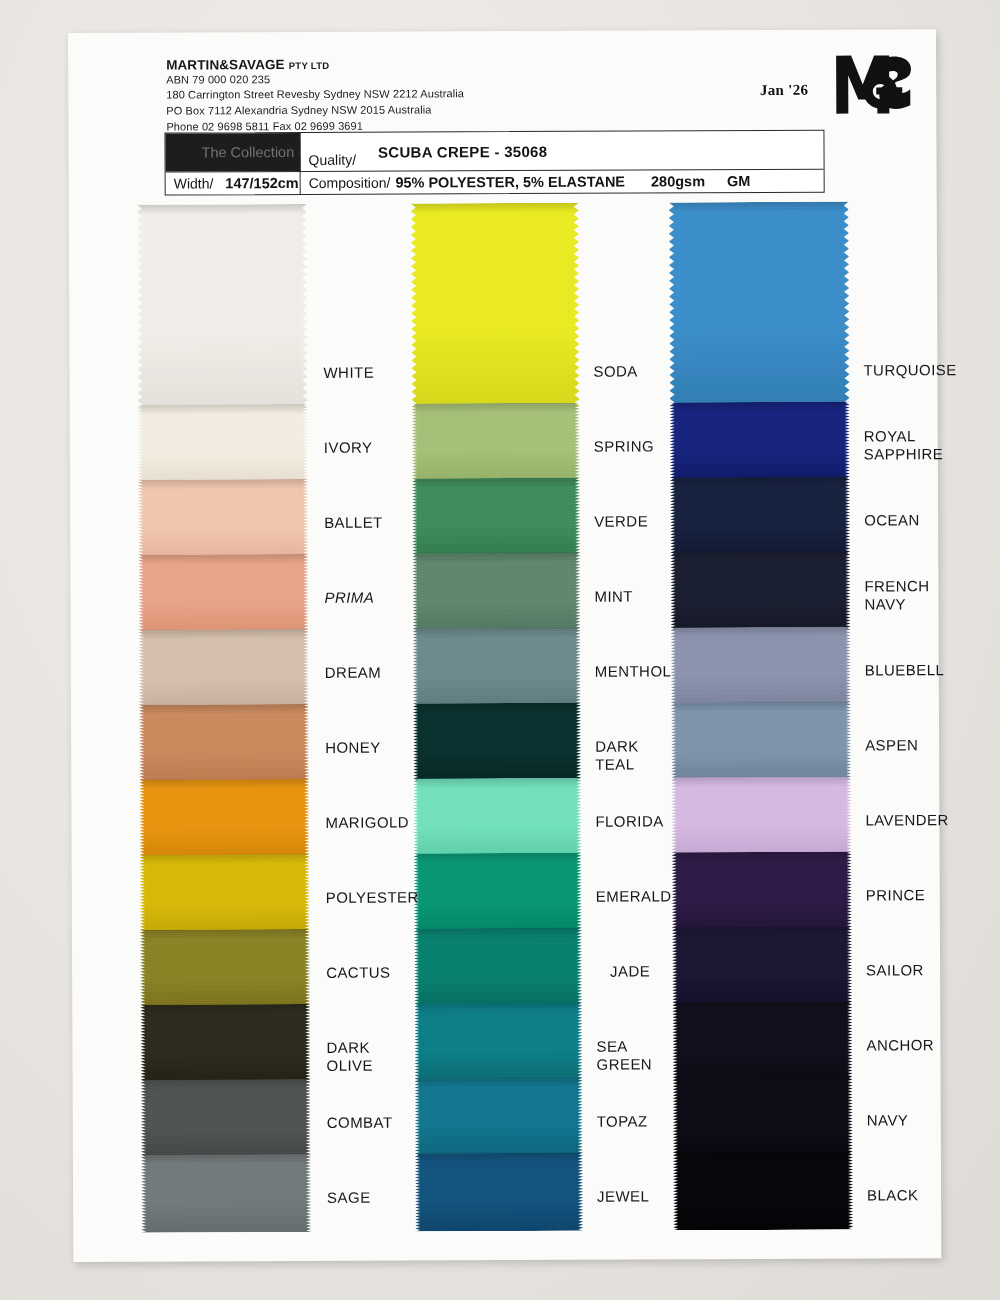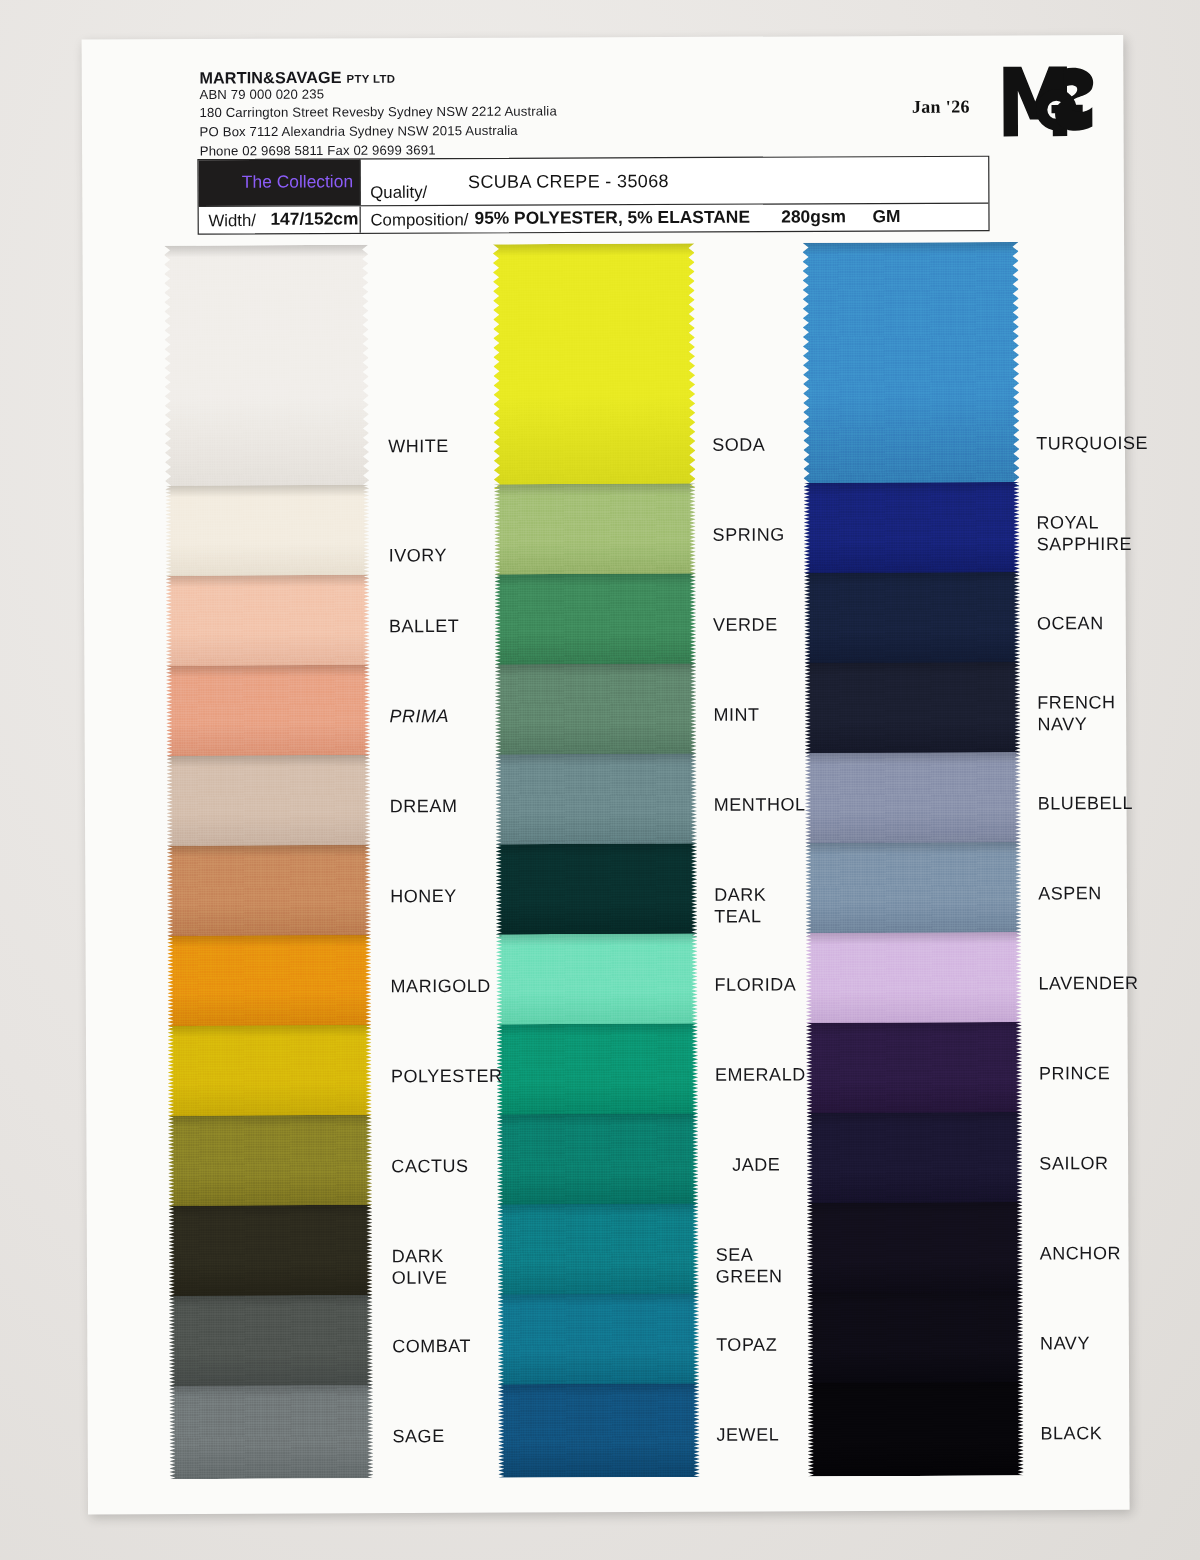--- a/index.html
+++ b/index.html
@@ -51,30 +51,30 @@
   .spec-row:last-child{border-bottom:none;}
   .cell{
     padding:3px 8px;
     font-size:14.5px;
     color:#141414;
     display:flex;align-items:center;
     box-sizing:border-box;
     white-space:nowrap;
   }
   .c-collection{
-    width:135px;background:#1e1c1c;color:#8b5cf6;font-size:14.5px;
+    width:135px;background:#1e1c1c;color:#737373;font-size:14.5px;
     border-right:1.3px solid #2a2a2a;
     padding-left:36px;
   }
   .c-width{width:135px;border-right:1.3px solid #2a2a2a;}
   .c-width .lbl{font-size:14px;}
   .c-width .val{font-weight:bold;margin-left:12px;font-size:14.5px;}
   .c-quality{flex:1;}
   .c-quality .lbl{font-size:14px;margin-top:16px;}
-  .c-quality .val{font-weight:normal;margin-left:34px;letter-spacing:.3px;font-size:15px;}
+  .c-quality .val{font-weight:bold;margin-left:22px;letter-spacing:.3px;font-size:15px;}
   .c-comp{flex:1;}
   .c-comp .lbl{font-size:14px;}
   .c-comp .val{font-weight:bold;margin-left:5px;font-size:14.5px;}
   .c-comp .gsm{font-weight:bold;margin-left:26px;font-size:14.5px;}
   .c-comp .unit{font-weight:bold;margin-left:22px;font-size:14.5px;}
   
   .swatch-col{position:absolute;}
   .swatch{
     position:absolute;
     left:0;
@@ -161,21 +161,21 @@
       <div class="swatch-col" style="left: 68px; top: 0px; width: 170px; height: 1229px;">
         <div class="swatch" style="top: 172px; width: 170px; height: 204px; z-index: 100; background: linear-gradient(rgb(241, 238, 234) 0%, rgb(241, 238, 234) 62%, rgb(228, 224, 218) 100%); clip-path: polygon(0% 0%, 5px 1.92308%, 0% 3.84615%, 5px 5.76923%, 0% 7.69231%, 5px 9.61538%, 0% 11.5385%, 5px 13.4615%, 0% 15.3846%, 5px 17.3077%, 0% 19.2308%, 5px 21.1538%, 0% 23.0769%, 5px 25%, 0% 26.9231%, 5px 28.8462%, 0% 30.7692%, 5px 32.6923%, 0% 34.6154%, 5px 36.5385%, 0% 38.4615%, 5px 40.3846%, 0% 42.3077%, 5px 44.2308%, 0% 46.1538%, 5px 48.0769%, 0% 50%, 5px 51.9231%, 0% 53.8462%, 5px 55.7692%, 0% 57.6923%, 5px 59.6154%, 0% 61.5385%, 5px 63.4615%, 0% 65.3846%, 5px 67.3077%, 0% 69.2308%, 5px 71.1538%, 0% 73.0769%, 5px 75%, 0% 76.9231%, 5px 78.8462%, 0% 80.7692%, 5px 82.6923%, 0% 84.6154%, 5px 86.5385%, 0% 88.4615%, 5px 90.3846%, 0% 92.3077%, 5px 94.2308%, 0% 96.1538%, 5px 98.0769%, 0% 100%, 100% 100%, calc(100% - 5px) 98.0769%, 100% 96.1538%, calc(100% - 5px) 94.2308%, 100% 92.3077%, calc(100% - 5px) 90.3846%, 100% 88.4615%, calc(100% - 5px) 86.5385%, 100% 84.6154%, calc(100% - 5px) 82.6923%, 100% 80.7692%, calc(100% - 5px) 78.8462%, 100% 76.9231%, calc(100% - 5px) 75%, 100% 73.0769%, calc(100% - 5px) 71.1538%, 100% 69.2308%, calc(100% - 5px) 67.3077%, 100% 65.3846%, calc(100% - 5px) 63.4615%, 100% 61.5385%, calc(100% - 5px) 59.6154%, 100% 57.6923%, calc(100% - 5px) 55.7692%, 100% 53.8462%, calc(100% - 5px) 51.9231%, 100% 50%, calc(100% - 5px) 48.0769%, 100% 46.1538%, calc(100% - 5px) 44.2308%, 100% 42.3077%, calc(100% - 5px) 40.3846%, 100% 38.4615%, calc(100% - 5px) 36.5385%, 100% 34.6154%, calc(100% - 5px) 32.6923%, 100% 30.7692%, calc(100% - 5px) 28.8462%, 100% 26.9231%, calc(100% - 5px) 25%, 100% 23.0769%, calc(100% - 5px) 21.1538%, 100% 19.2308%, calc(100% - 5px) 17.3077%, 100% 15.3846%, calc(100% - 5px) 13.4615%, 100% 11.5385%, calc(100% - 5px) 9.61538%, 100% 7.69231%, calc(100% - 5px) 5.76923%, 100% 3.84615%, calc(100% - 5px) 1.92308%, 100% 0%);">
           <div class="grain"></div>
           <div class="topshade"></div>
         </div>
         <div class="label" style="left: 186px; top: 332px; z-index: 400;">WHITE</div>
         <div class="swatch" style="top: 372px; width: 170px; height: 78px; z-index: 101; background: linear-gradient(rgb(243, 236, 224) 0%, rgb(243, 236, 224) 62%, rgb(230, 222, 206) 100%); clip-path: polygon(0% 0%, 5px 1.92308%, 0% 3.84615%, 5px 5.76923%, 0% 7.69231%, 5px 9.61538%, 0% 11.5385%, 5px 13.4615%, 0% 15.3846%, 5px 17.3077%, 0% 19.2308%, 5px 21.1538%, 0% 23.0769%, 5px 25%, 0% 26.9231%, 5px 28.8462%, 0% 30.7692%, 5px 32.6923%, 0% 34.6154%, 5px 36.5385%, 0% 38.4615%, 5px 40.3846%, 0% 42.3077%, 5px 44.2308%, 0% 46.1538%, 5px 48.0769%, 0% 50%, 5px 51.9231%, 0% 53.8462%, 5px 55.7692%, 0% 57.6923%, 5px 59.6154%, 0% 61.5385%, 5px 63.4615%, 0% 65.3846%, 5px 67.3077%, 0% 69.2308%, 5px 71.1538%, 0% 73.0769%, 5px 75%, 0% 76.9231%, 5px 78.8462%, 0% 80.7692%, 5px 82.6923%, 0% 84.6154%, 5px 86.5385%, 0% 88.4615%, 5px 90.3846%, 0% 92.3077%, 5px 94.2308%, 0% 96.1538%, 5px 98.0769%, 0% 100%, 100% 100%, calc(100% - 5px) 98.0769%, 100% 96.1538%, calc(100% - 5px) 94.2308%, 100% 92.3077%, calc(100% - 5px) 90.3846%, 100% 88.4615%, calc(100% - 5px) 86.5385%, 100% 84.6154%, calc(100% - 5px) 82.6923%, 100% 80.7692%, calc(100% - 5px) 78.8462%, 100% 76.9231%, calc(100% - 5px) 75%, 100% 73.0769%, calc(100% - 5px) 71.1538%, 100% 69.2308%, calc(100% - 5px) 67.3077%, 100% 65.3846%, calc(100% - 5px) 63.4615%, 100% 61.5385%, calc(100% - 5px) 59.6154%, 100% 57.6923%, calc(100% - 5px) 55.7692%, 100% 53.8462%, calc(100% - 5px) 51.9231%, 100% 50%, calc(100% - 5px) 48.0769%, 100% 46.1538%, calc(100% - 5px) 44.2308%, 100% 42.3077%, calc(100% - 5px) 40.3846%, 100% 38.4615%, calc(100% - 5px) 36.5385%, 100% 34.6154%, calc(100% - 5px) 32.6923%, 100% 30.7692%, calc(100% - 5px) 28.8462%, 100% 26.9231%, calc(100% - 5px) 25%, 100% 23.0769%, calc(100% - 5px) 21.1538%, 100% 19.2308%, calc(100% - 5px) 17.3077%, 100% 15.3846%, calc(100% - 5px) 13.4615%, 100% 11.5385%, calc(100% - 5px) 9.61538%, 100% 7.69231%, calc(100% - 5px) 5.76923%, 100% 3.84615%, calc(100% - 5px) 1.92308%, 100% 0%);">
           <div class="grain"></div>
           <div class="topshade"></div>
         </div>
-        <div class="label" style="left: 186px; top: 407px; z-index: 400; margin-top: 16px;">IVORY</div>
+        <div class="label" style="left: 186px; top: 407px; z-index: 400;">IVORY</div>
         <div class="swatch" style="top: 447px; width: 170px; height: 78px; z-index: 102; background: linear-gradient(rgb(243, 197, 173) 0%, rgb(243, 197, 173) 62%, rgb(229, 180, 156) 100%); clip-path: polygon(0% 0%, 5px 1.92308%, 0% 3.84615%, 5px 5.76923%, 0% 7.69231%, 5px 9.61538%, 0% 11.5385%, 5px 13.4615%, 0% 15.3846%, 5px 17.3077%, 0% 19.2308%, 5px 21.1538%, 0% 23.0769%, 5px 25%, 0% 26.9231%, 5px 28.8462%, 0% 30.7692%, 5px 32.6923%, 0% 34.6154%, 5px 36.5385%, 0% 38.4615%, 5px 40.3846%, 0% 42.3077%, 5px 44.2308%, 0% 46.1538%, 5px 48.0769%, 0% 50%, 5px 51.9231%, 0% 53.8462%, 5px 55.7692%, 0% 57.6923%, 5px 59.6154%, 0% 61.5385%, 5px 63.4615%, 0% 65.3846%, 5px 67.3077%, 0% 69.2308%, 5px 71.1538%, 0% 73.0769%, 5px 75%, 0% 76.9231%, 5px 78.8462%, 0% 80.7692%, 5px 82.6923%, 0% 84.6154%, 5px 86.5385%, 0% 88.4615%, 5px 90.3846%, 0% 92.3077%, 5px 94.2308%, 0% 96.1538%, 5px 98.0769%, 0% 100%, 100% 100%, calc(100% - 5px) 98.0769%, 100% 96.1538%, calc(100% - 5px) 94.2308%, 100% 92.3077%, calc(100% - 5px) 90.3846%, 100% 88.4615%, calc(100% - 5px) 86.5385%, 100% 84.6154%, calc(100% - 5px) 82.6923%, 100% 80.7692%, calc(100% - 5px) 78.8462%, 100% 76.9231%, calc(100% - 5px) 75%, 100% 73.0769%, calc(100% - 5px) 71.1538%, 100% 69.2308%, calc(100% - 5px) 67.3077%, 100% 65.3846%, calc(100% - 5px) 63.4615%, 100% 61.5385%, calc(100% - 5px) 59.6154%, 100% 57.6923%, calc(100% - 5px) 55.7692%, 100% 53.8462%, calc(100% - 5px) 51.9231%, 100% 50%, calc(100% - 5px) 48.0769%, 100% 46.1538%, calc(100% - 5px) 44.2308%, 100% 42.3077%, calc(100% - 5px) 40.3846%, 100% 38.4615%, calc(100% - 5px) 36.5385%, 100% 34.6154%, calc(100% - 5px) 32.6923%, 100% 30.7692%, calc(100% - 5px) 28.8462%, 100% 26.9231%, calc(100% - 5px) 25%, 100% 23.0769%, calc(100% - 5px) 21.1538%, 100% 19.2308%, calc(100% - 5px) 17.3077%, 100% 15.3846%, calc(100% - 5px) 13.4615%, 100% 11.5385%, calc(100% - 5px) 9.61538%, 100% 7.69231%, calc(100% - 5px) 5.76923%, 100% 3.84615%, calc(100% - 5px) 1.92308%, 100% 0%);">
           <div class="grain"></div>
           <div class="topshade"></div>
         </div>
         <div class="label" style="left: 186px; top: 482px; z-index: 400;">BALLET</div>
         <div class="swatch" style="top: 522px; width: 170px; height: 78px; z-index: 103; background: linear-gradient(rgb(233, 163, 134) 0%, rgb(233, 163, 134) 62%, rgb(219, 146, 117) 100%); clip-path: polygon(0% 0%, 5px 1.92308%, 0% 3.84615%, 5px 5.76923%, 0% 7.69231%, 5px 9.61538%, 0% 11.5385%, 5px 13.4615%, 0% 15.3846%, 5px 17.3077%, 0% 19.2308%, 5px 21.1538%, 0% 23.0769%, 5px 25%, 0% 26.9231%, 5px 28.8462%, 0% 30.7692%, 5px 32.6923%, 0% 34.6154%, 5px 36.5385%, 0% 38.4615%, 5px 40.3846%, 0% 42.3077%, 5px 44.2308%, 0% 46.1538%, 5px 48.0769%, 0% 50%, 5px 51.9231%, 0% 53.8462%, 5px 55.7692%, 0% 57.6923%, 5px 59.6154%, 0% 61.5385%, 5px 63.4615%, 0% 65.3846%, 5px 67.3077%, 0% 69.2308%, 5px 71.1538%, 0% 73.0769%, 5px 75%, 0% 76.9231%, 5px 78.8462%, 0% 80.7692%, 5px 82.6923%, 0% 84.6154%, 5px 86.5385%, 0% 88.4615%, 5px 90.3846%, 0% 92.3077%, 5px 94.2308%, 0% 96.1538%, 5px 98.0769%, 0% 100%, 100% 100%, calc(100% - 5px) 98.0769%, 100% 96.1538%, calc(100% - 5px) 94.2308%, 100% 92.3077%, calc(100% - 5px) 90.3846%, 100% 88.4615%, calc(100% - 5px) 86.5385%, 100% 84.6154%, calc(100% - 5px) 82.6923%, 100% 80.7692%, calc(100% - 5px) 78.8462%, 100% 76.9231%, calc(100% - 5px) 75%, 100% 73.0769%, calc(100% - 5px) 71.1538%, 100% 69.2308%, calc(100% - 5px) 67.3077%, 100% 65.3846%, calc(100% - 5px) 63.4615%, 100% 61.5385%, calc(100% - 5px) 59.6154%, 100% 57.6923%, calc(100% - 5px) 55.7692%, 100% 53.8462%, calc(100% - 5px) 51.9231%, 100% 50%, calc(100% - 5px) 48.0769%, 100% 46.1538%, calc(100% - 5px) 44.2308%, 100% 42.3077%, calc(100% - 5px) 40.3846%, 100% 38.4615%, calc(100% - 5px) 36.5385%, 100% 34.6154%, calc(100% - 5px) 32.6923%, 100% 30.7692%, calc(100% - 5px) 28.8462%, 100% 26.9231%, calc(100% - 5px) 25%, 100% 23.0769%, calc(100% - 5px) 21.1538%, 100% 19.2308%, calc(100% - 5px) 17.3077%, 100% 15.3846%, calc(100% - 5px) 13.4615%, 100% 11.5385%, calc(100% - 5px) 9.61538%, 100% 7.69231%, calc(100% - 5px) 5.76923%, 100% 3.84615%, calc(100% - 5px) 1.92308%, 100% 0%);">
           <div class="grain"></div>
           <div class="topshade"></div>
         </div>
         <div class="label" style="left: 186px; top: 557px; z-index: 400; font-style: italic;">PRIMA</div>

